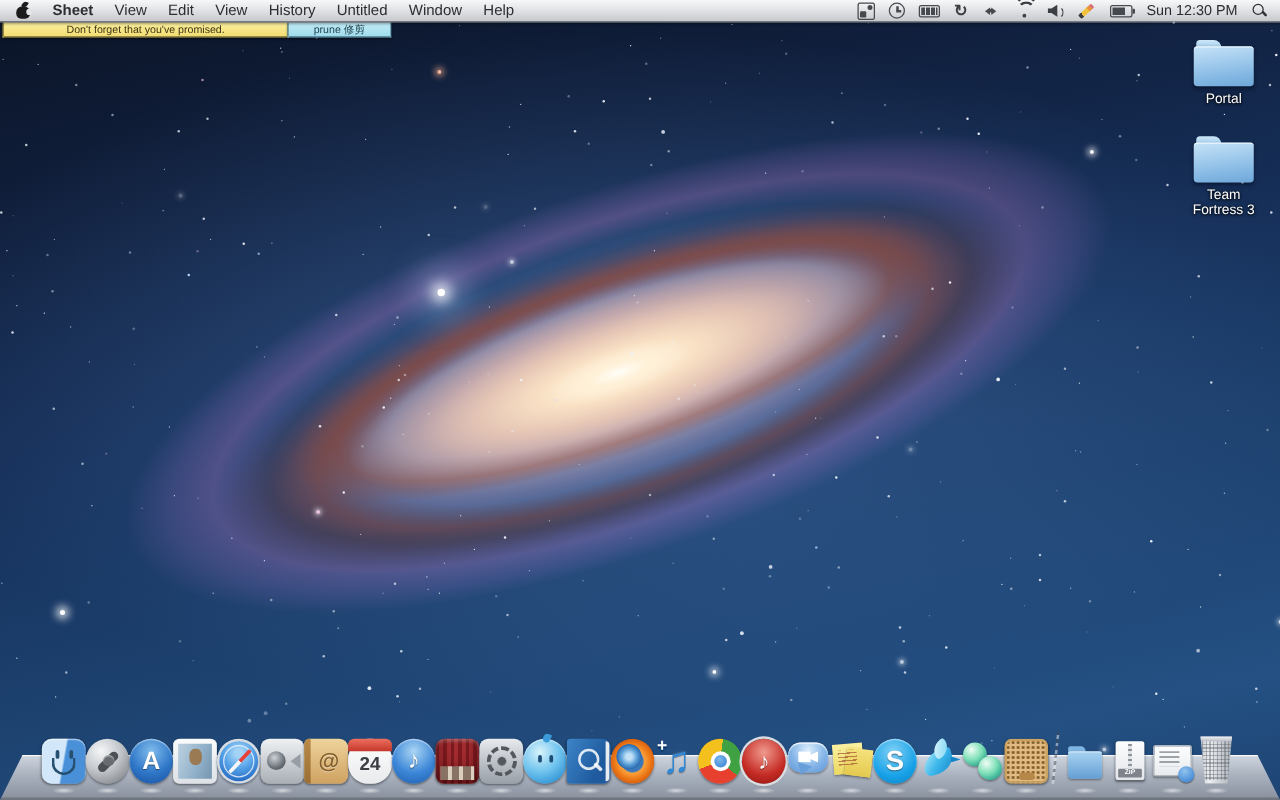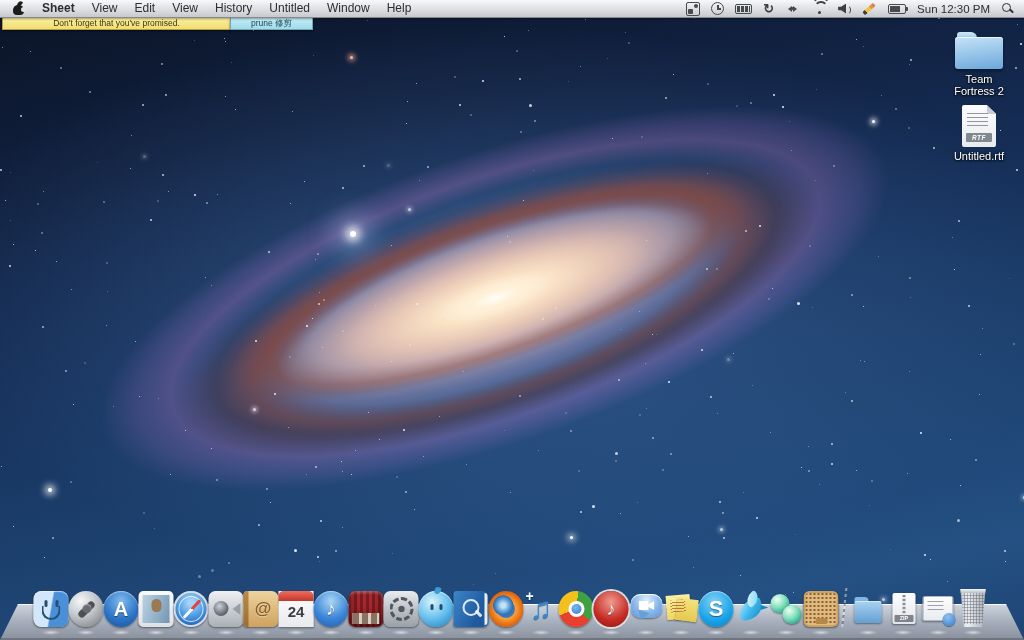--- a/index.html
+++ b/index.html
@@ -172,21 +172,21 @@
   .facetime-icon::before{content:"";position:absolute;left:5px;top:10px;width:15px;height:15px;border-radius:50%;
     background:radial-gradient(circle at 40% 35%,#ced3d9,#6a7077 60%,#3e4349);}
   .facetime-icon::after{content:"";position:absolute;right:3px;top:12px;width:0;height:0;
     border-right:8px solid #989ea5;border-top:6px solid transparent;border-bottom:6px solid transparent;}
 
   .address-book-icon{border-radius:4px 7px 7px 4px;background:linear-gradient(#eed39d,#cfa260);box-shadow:0 1px 2px rgba(0,0,0,.45);}
   .address-book-icon::before{content:"";position:absolute;left:0;top:0;bottom:0;width:5px;border-radius:4px 0 0 4px;
     background:linear-gradient(#b98a48,#9a6f34);}
   .address-book-icon .di-glyph{font-size:17px;color:#83602b;text-shadow:0 1px 0 rgba(255,255,255,.4);padding-left:4px;}
 
-  .ical-icon{border-radius:0;background:linear-gradient(#fefefe,#e9eaec);box-shadow:0 1px 2px rgba(0,0,0,.45);}
+  .ical-icon{border-radius:16px;background:linear-gradient(#fefefe,#e9eaec);box-shadow:0 1px 2px rgba(0,0,0,.45);}
   .ical-icon::before{content:"";position:absolute;left:0;right:0;top:0;height:10px;border-radius:5px 5px 0 0;
     background:linear-gradient(#ee6f5e,#c3372b);}
   .ical-icon .di-text{left:0;right:0;top:13px;text-align:center;font-size:15px;font-weight:700;color:#3b3e43;line-height:1;}
 
   .itunes-icon{border-radius:50%;background:radial-gradient(circle at 50% 28%,#aad6f4,#3d87d8 55%,#1d5cac);
     box-shadow:inset 0 1px 1px rgba(255,255,255,.5),0 1px 2px rgba(0,0,0,.45);}
   .itunes-icon .di-glyph{font-size:19px;}
 
   .photo-booth-icon{border-radius:7px;background:repeating-linear-gradient(90deg,#7e1a1f 0 3px,#a32c31 3px 6px);
     box-shadow:inset 0 -10px 14px rgba(40,0,0,.55),inset 0 2px 3px rgba(255,255,255,.28),0 1px 2px rgba(0,0,0,.45);}
@@ -660,32 +660,31 @@
 <div class="sticky sticky-cyan">prune 修剪</div>
 
 <div class="desktop-col">
     <div class="desk-item">
       <span class="desk-iconbox">
         <span class="dicon folder">
           <i class="p1"></i>
           <i class="p2"></i>
         </span>
       </span>
-      <span class="desk-label">Team
-Fortress 2</span>
+      <span class="desk-label">Portal</span>
     </div>
     <div class="desk-item">
       <span class="desk-iconbox">
-        <span class="dicon doc">
+        <span class="dicon folder">
           <i class="p1"></i>
           <i class="p2"></i>
-          <i class="doc-badge">RTF</i>
         </span>
       </span>
-      <span class="desk-label">Untitled.rtf</span>
+      <span class="desk-label">Team
+Fortress 3</span>
     </div>
   </div>
 
 <div class="dock-shelf"></div>
 <div class="dock-items">
     <div class="dock-item">
       <span class="di finder-icon"></span>
     </div>
     <div class="dock-item">
       <span class="di launchpad-icon">

